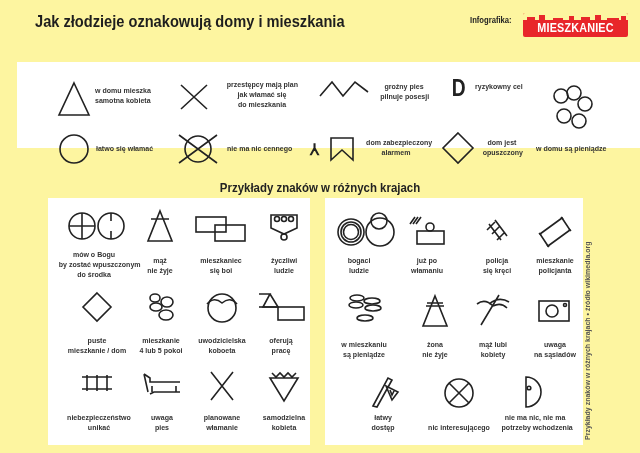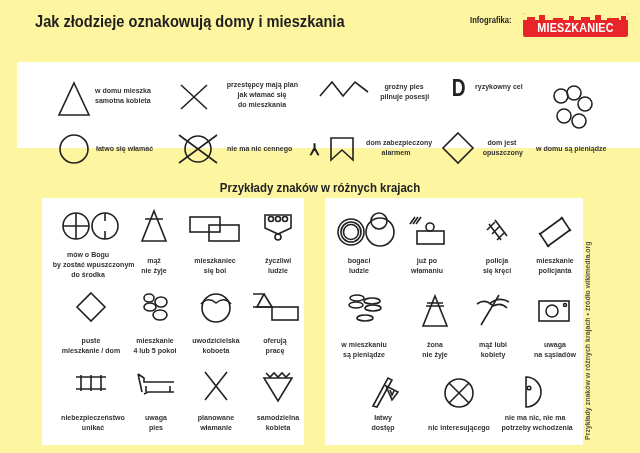--- a/index.html
+++ b/index.html
@@ -9,21 +9,21 @@
   .infolabel{left:470px;top:15px;font-size:9px;font-weight:bold;transform:scaleX(0.85);transform-origin:left center;}
   .logo{left:523px;top:13px;width:105px;height:24px;background:#e8262a;border-radius:2px;overflow:hidden;}
   .logo .sky{position:absolute;left:0;top:0;width:105px;height:7px;background:#fdf5a0;}
   .logo .sky span{position:absolute;bottom:0;background:#e8262a;}
   .logo .txt{position:absolute;left:0;right:0;bottom:2px;text-align:center;color:#fff;font-weight:bold;font-size:12px;letter-spacing:0.2px;transform:scaleX(0.9);}
   .top-panel{left:17px;top:62px;width:640px;height:86px;background:#fff;}
   .lbl{position:absolute;font-size:8px;font-weight:bold;line-height:10px;text-align:center;color:#333;transform:scaleX(0.88);white-space:nowrap;}
   .lbl-l{text-align:left;transform-origin:left center;}
   .section-title{left:0;width:640px;top:180px;text-align:center;font-size:13px;font-weight:bold;transform:scaleX(0.88);}
   .panel{background:#fff;}
-  .left-panel{left:42px;top:198px;width:262px;height:247px;}
+  .left-panel{left:48px;top:198px;width:262px;height:247px;}
   .right-panel{left:325px;top:198px;width:258px;height:247px;}
   .vert{left:584px;top:255px;width:14px;height:185px;}
   .vert span{position:absolute;left:0;top:185px;transform:rotate(-90deg);transform-origin:left top;font-size:7px;font-weight:bold;white-space:nowrap;color:#555;}
   svg{position:absolute;overflow:visible;}
   svg *{fill:none;stroke:#222;stroke-width:1.6;}
 </style>
 </head>
 <body>
 
 <div class="abs title">Jak złodzieje oznakowują domy i mieszkania</div>

